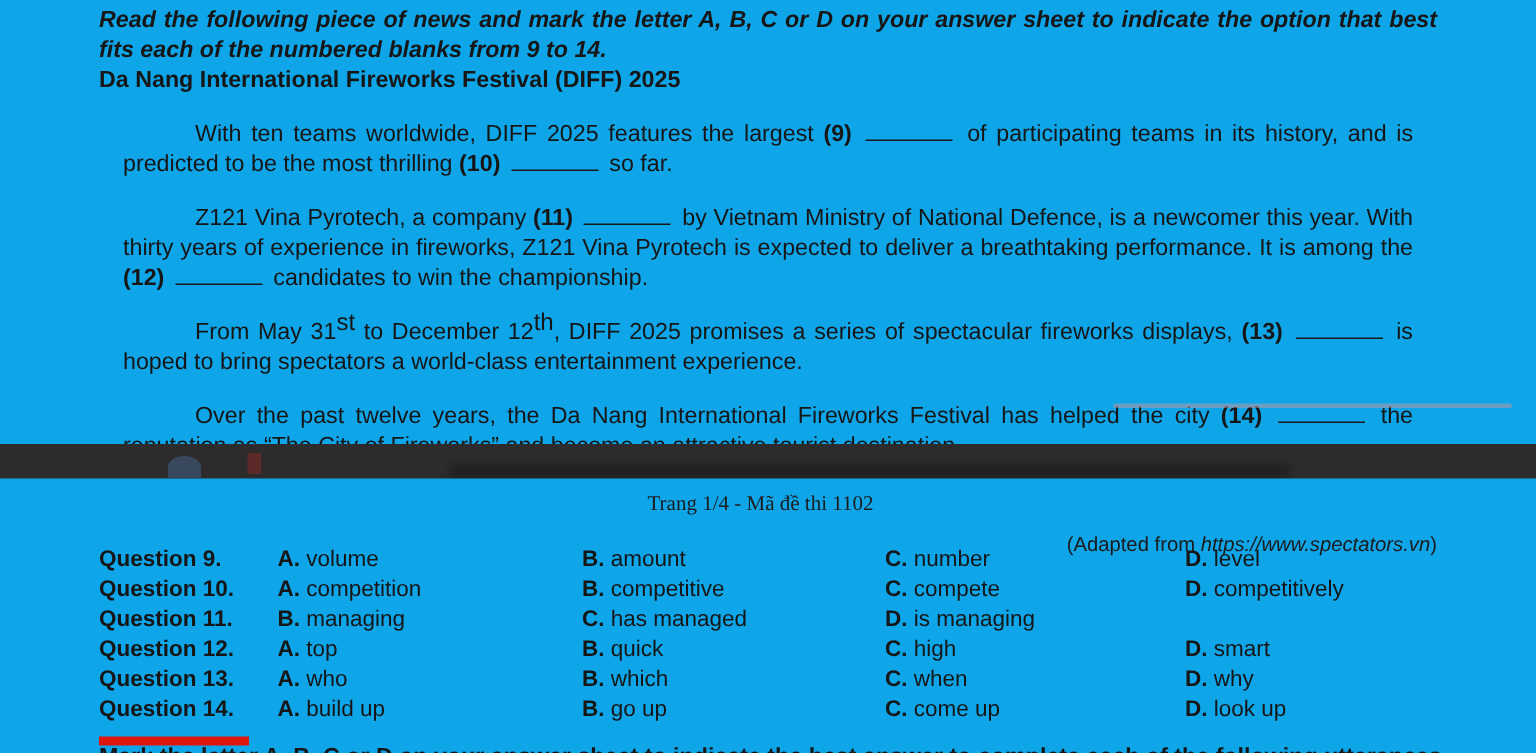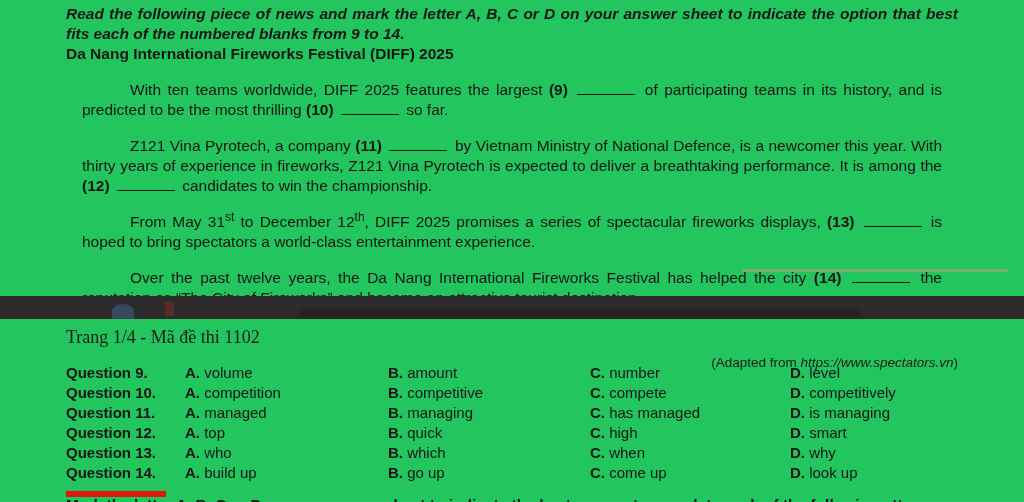--- a/index.html
+++ b/index.html
@@ -1,21 +1,21 @@
 <!DOCTYPE html>
 <html><head>
 <meta charset="utf-8">
 <style>
   * { box-sizing: border-box; }
   html, body { margin: 0; padding: 0; background: #ffffff; }
   .page {
     position: relative;
     width: 1024px;
     height: 502px;
-    background: #22c55e;
+    background: #0ea5e9;
     overflow: hidden;
     font-family: "Liberation Sans", sans-serif;
     color: #161616;
   }
   
   .doc-top {
     position: absolute;
     top: 4px;
     left: 66px;
     width: 892px;
@@ -36,34 +36,34 @@
     margin: 0;
   }
   .para {
     font-size: 15.5px;
     line-height: 20px;
     text-align: justify;
     text-indent: 48px;
     margin: 16px;
   }
   .b { font-weight: bold; }
-  .sup { font-size: 12px; vertical-align: super; line-height: 0; }
+  .sup { font-size: 16px; vertical-align: super; line-height: 0; }
   .blank {
     display: inline-block;
     width: 58px;
     height: 13px;
     border-bottom: 1.6px solid #1a1a1a;
     margin: 0 3px;
     vertical-align: baseline;
   }
   .page-footer {
     font-family: "Liberation Serif", serif;
-    font-size: 18px;
+    font-size: 14px;
     line-height: 26px;
-    text-align: left;
+    text-align: center;
     padding-right: 10px;
     margin: 0;
     color: #1c1c1c;
   }
   
   .scan-streak {
     position: absolute;
     top: 269px;
     left: 742px;
     width: 266px;
@@ -195,21 +195,20 @@
       </div>
       <div class="qrow">
         <span class="qlabel">Question 10.</span>
         <span><span class="b">A.</span> competition</span>
         <span><span class="b">B.</span> competitive</span>
         <span><span class="b">C.</span> compete</span>
         <span><span class="b">D.</span> competitively</span>
       </div>
       <div class="qrow">
         <span class="qlabel">Question 11.</span>
-        <span><span class="b">A.</span> managed</span>
         <span><span class="b">B.</span> managing</span>
         <span><span class="b">C.</span> has managed</span>
         <span><span class="b">D.</span> is managing</span>
       </div>
       <div class="qrow">
         <span class="qlabel">Question 12.</span>
         <span><span class="b">A.</span> top</span>
         <span><span class="b">B.</span> quick</span>
         <span><span class="b">C.</span> high</span>
         <span><span class="b">D.</span> smart</span>

